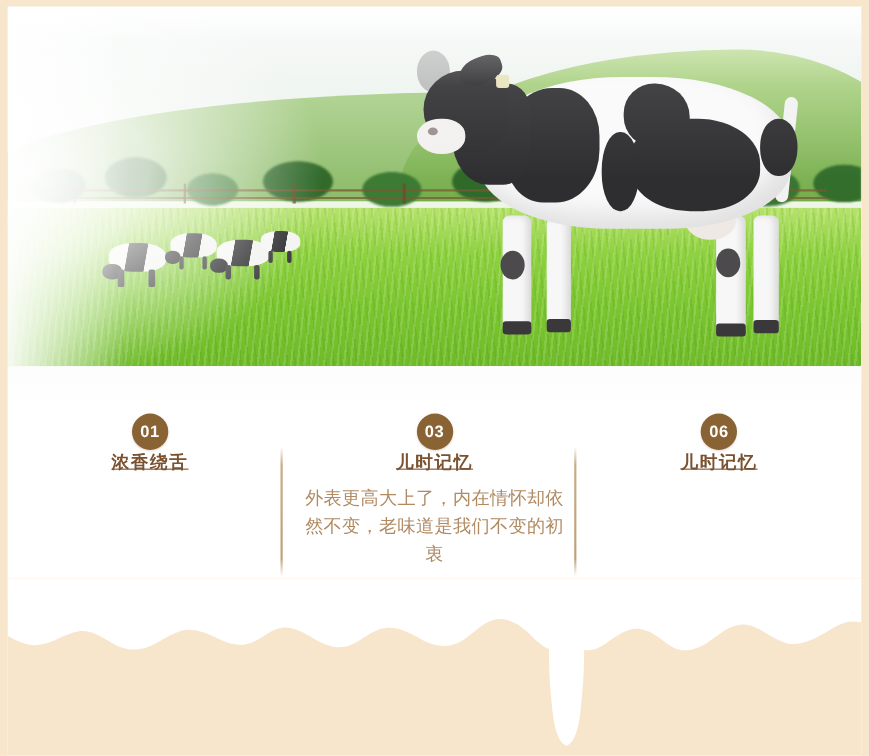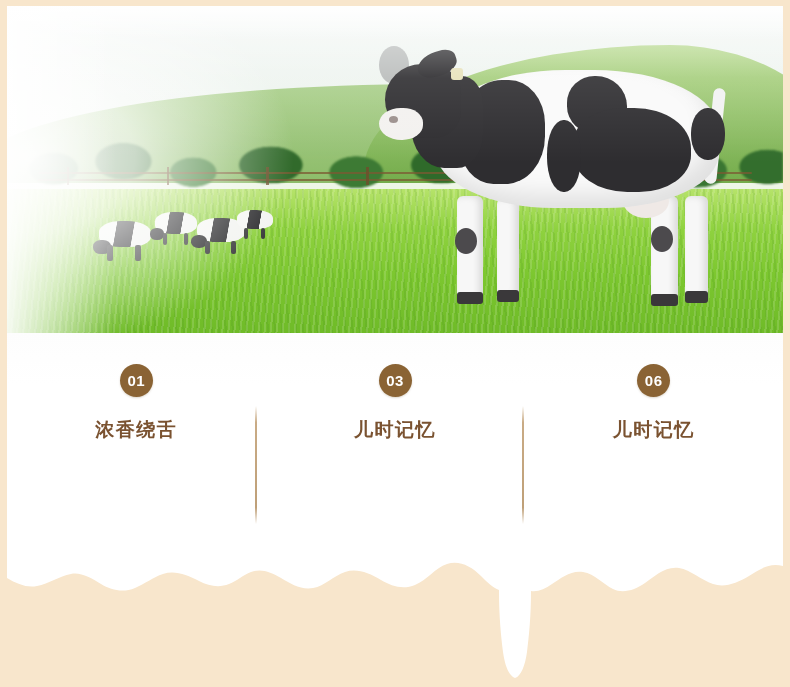--- a/index.html
+++ b/index.html
@@ -88,30 +88,30 @@
   .cow .l4{left:306px;top:150px;width:23px;height:104px;}
   .cow .hoof{position:absolute;height:12px;border-radius:3px;background:#3a383a;}
   .cow .knee{position:absolute;width:22px;height:26px;border-radius:50%;background:#4c4a4d;}
   .cow .udder{position:absolute;left:244px;top:138px;width:46px;height:34px;border-radius:50%;background:#efe9e6;}
   .cow .tail{position:absolute;left:330px;top:42px;width:12px;height:96px;border-radius:6px;background:#f2f2f2;transform:rotate(6deg);}
 
   
   .features{position:absolute;left:0;top:327px;width:776px;height:215px;
             background:linear-gradient(180deg,#fdfdfd 0%,#ffffff 24%,#ffffff 100%);}
   .cols{position:absolute;left:0;top:0;width:776px;height:215px;display:flex;}
-  .col{flex:1 1 0;position:relative;display:flex;flex-direction:column;align-items:center;padding-top:31px;}
+  .col{flex:1 1 0;position:relative;display:flex;flex-direction:column;align-items:center;padding-top:43px;}
   .divider{position:absolute;top:73px;width:2px;height:118px;
            background:linear-gradient(180deg,rgba(190,165,130,0) 0%,#c9ab85 14%,#bfa078 86%,rgba(190,165,130,0) 100%);}
   .divider.d1{left:248px;} .divider.d2{left:515px;}
 
   .badge{width:33px;height:33px;border-radius:50%;background:#8A6334;
          display:flex;align-items:center;justify-content:center;
          color:#FFFFFF;font-size:15px;font-weight:bold;letter-spacing:.5px;
          box-shadow:0 1px 2px rgba(120,90,50,.25);}
-  .f-title{margin-top:20px;font-size:19px;font-weight:bold;color:#7A5230;letter-spacing:1.5px;}
+  .f-title{margin-top:1px;font-size:16px;font-weight:bold;color:#7A5230;letter-spacing:1.5px;text-decoration:underline;}
   .f-desc{margin-top:10px;font-size:16.5px;line-height:1.55;color:#B08A62;text-align:center;
           letter-spacing:.3px;width:236px;}
 
   
   .drip-area{position:absolute;left:0;top:520px;width:776px;height:161px;background:#F8E6CC;}
   .drip-svg{position:absolute;left:0;top:0;width:776px;height:161px;display:block;}
 </style>
 </head>
 <body>
 
@@ -203,20 +203,21 @@
       <div class="cols">
 
         <div class="col">
           <div class="badge">01</div>
           <div class="f-title">浓香绕舌</div>
         </div>
 
         <div class="col">
           <div class="badge">03</div>
           <div class="f-title">儿时记忆</div>
+          <div class="f-desc">外表更高大上了，内在情怀却依然不变，老味道是我们不变的初衷</div>
         </div>
 
         <div class="col">
           <div class="badge">06</div>
           <div class="f-title">儿时记忆</div>
         </div>
 
       </div>
     </div>
 

